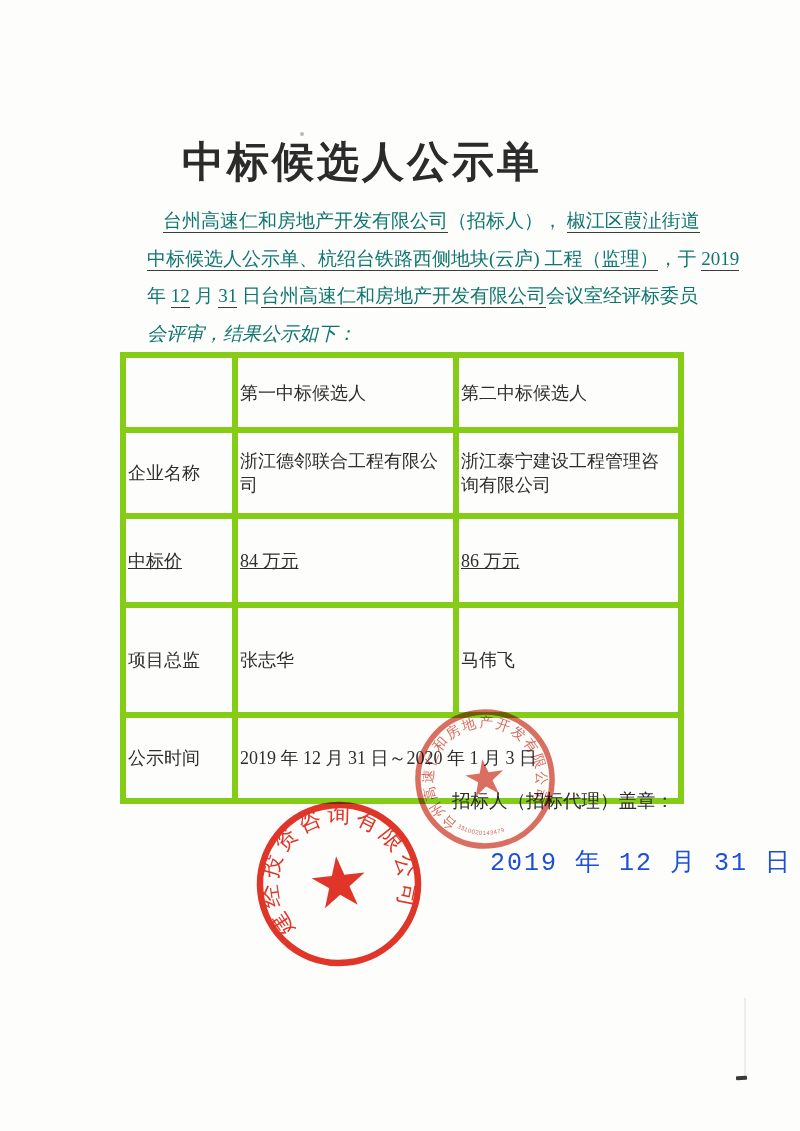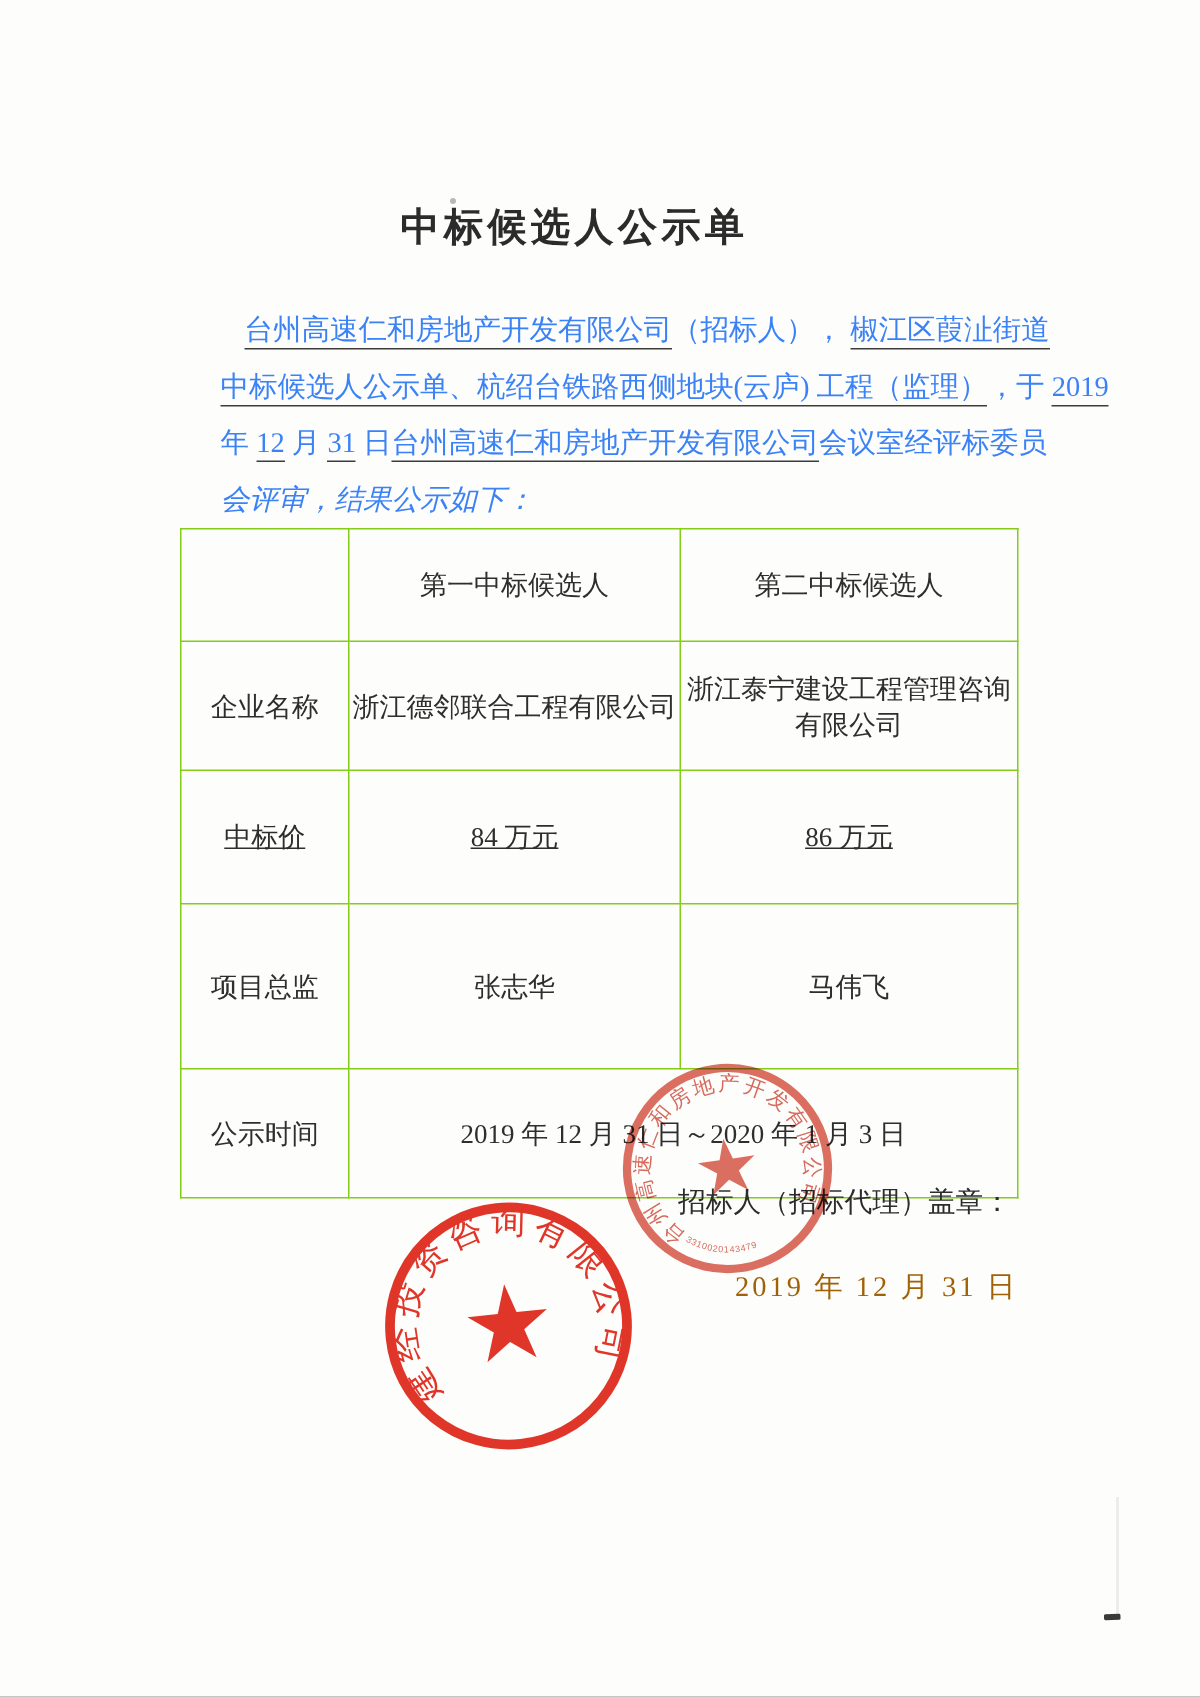--- a/index.html
+++ b/index.html
@@ -6,54 +6,53 @@
   .page{
     position:relative;width:800px;height:1131px;margin:0 auto;
     background:#fdfdfc;overflow:hidden;
     font-family:"Liberation Serif", serif;
     color:#2a2a2a;
   }
   
   .doc-title{
     position:absolute;left:0;top:134px;width:724px;
     text-align:center;font-family:"Liberation Sans", sans-serif;
-    font-size:26px;font-weight:bold;letter-spacing:3px;color:#2b2b2b;
+    font-size:42px;font-weight:bold;letter-spacing:3px;color:#2b2b2b;
     margin:0;
-    padding-left:21px;
   }
   
   .intro{
     position:absolute;left:147px;top:202px;width:521px;
-    font-size:19px;line-height:37.5px;color:#3b82f6;
+    font-size:19px;line-height:37.5px;color:#0f766e;
   }
   .intro .line{text-align:justify;text-align-last:justify;white-space:nowrap;}
   .intro .line.l1{text-indent:16px;}
   .intro .line.l4{text-align:left;text-align-last:left;font-style:italic;}
   .u{border-bottom:1.5px solid #3c3c3c;padding-bottom:1px;}
   
   .notice-table{
     position:absolute;left:120px;top:352px;
     border-collapse:collapse;table-layout:fixed;
     font-size:18px;color:#2e2e2e;
   }
   .notice-table td{
-    border:1px solid #84cc16;text-align:center;vertical-align:middle;
+    border:6px solid #84cc16;text-align:left;vertical-align:middle;
     padding:2px;
   }
   .col-label{width:112px;}
   .col-first{width:221px;}
   .col-second{width:225px;}
   .r-head{height:75px;}
   .r-name{height:86px;}
   .r-price{height:89px;text-decoration:underline;}
   .r-director{height:110px;}
   .r-period{height:86px;}
   
   .seal-caption{position:absolute;left:425px;top:788px;font-size:18.5px;color:#2c2c2c;padding-left:27px;}
-  .footer-date{position:absolute;left:490px;top:845px;font-size:19px;letter-spacing:2px;color:#a16207;}
+  .footer-date{position:absolute;left:490px;top:845px;font-size:25px;letter-spacing:2px;color:#1d4ed8;font-family:Liberation Mono, monospace;}
   
   .stamp{position:absolute;mix-blend-mode:multiply;pointer-events:none;}
   .stamp-tenderer{left:400px;top:694px;opacity:.82;}
   .stamp-agency{left:239px;top:784px;opacity:.95;}
   .s1-ring{fill:none;stroke:#d5503f;stroke-width:5.5px;}
   .s1-star{fill:#d5503f;}
   .s1-text{font-size:14px;letter-spacing:2px;fill:#cf4a3a;font-family:"Liberation Serif",serif;}
   .s1-num{font-size:6px;letter-spacing:.5px;fill:#cf4a3a;font-family:"Liberation Sans",sans-serif;}
   .s2-ring{fill:none;stroke:#e02b1d;stroke-width:6.5px;}
   .s2-star{fill:#e02b1d;}

